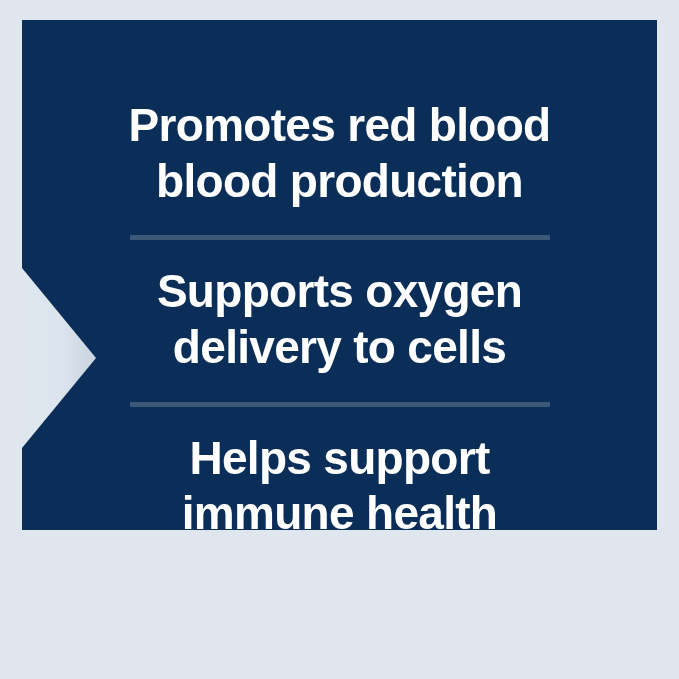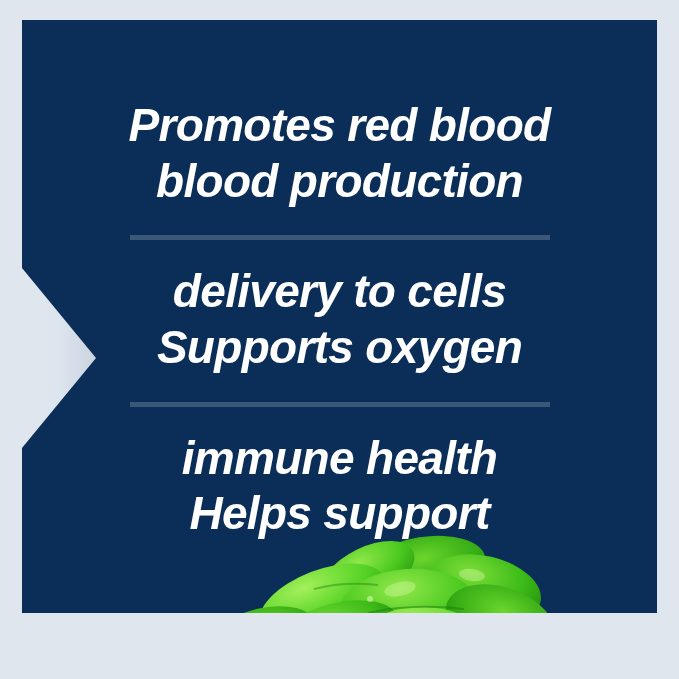--- a/index.html
+++ b/index.html
@@ -3,25 +3,24 @@
 <meta charset="utf-8">
 <style>
   html, body {
     margin: 0;
     padding: 0;
     background: #dfe6ee;
   }
   #stage {
     position: relative;
     width: 679px;
-    height: 613px;
+    height: 530px;
     overflow: hidden;
     background: #dfe6ee;
     font-family: "Liberation Sans", sans-serif;
-    font-style: italic;
   }
 
   
   #panel {
     position: absolute;
     left: 22px;
     top: 20px;
     width: 635px;
     height: 637px;
     background: #0a2e57;
@@ -95,29 +94,29 @@
     <div id="benefits">
 
       <div class="benefit">
         <span class="benefit-line">Promotes red blood</span>
         <span class="benefit-line">blood production</span>
       </div>
 
       <div class="divider"></div>
 
       <div class="benefit">
+        <span class="benefit-line">Supports oxygen</span>
         <span class="benefit-line">delivery to cells</span>
-        <span class="benefit-line">Supports oxygen</span>
       </div>
 
       <div class="divider"></div>
 
       <div class="benefit">
+        <span class="benefit-line">Helps support</span>
         <span class="benefit-line">immune health</span>
-        <span class="benefit-line">Helps support</span>
       </div>
 
     </div>
 
     <svg id="chevron" viewBox="0 0 74 180" preserveAspectRatio="none">
       <defs>
         <linearGradient id="chevShade" x1="0" y1="0" x2="1" y2="0">
           <stop offset="0%" stop-color="#e3e9f0"></stop>
           <stop offset="70%" stop-color="#dce4ed"></stop>
           <stop offset="100%" stop-color="#c9d4e0"></stop>

